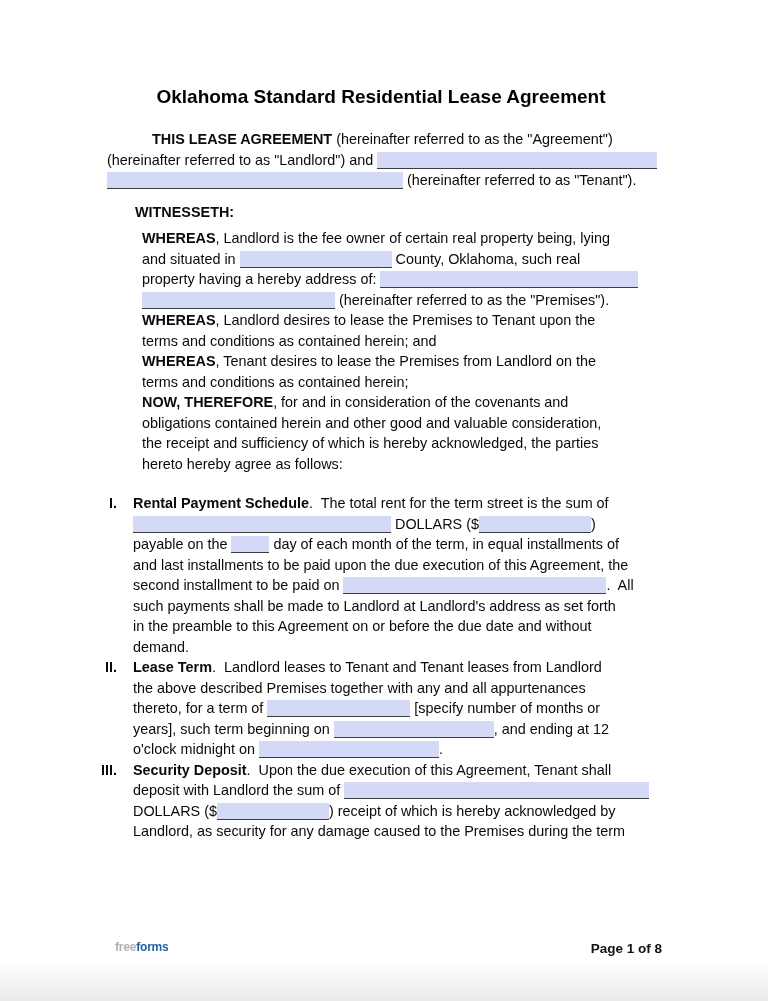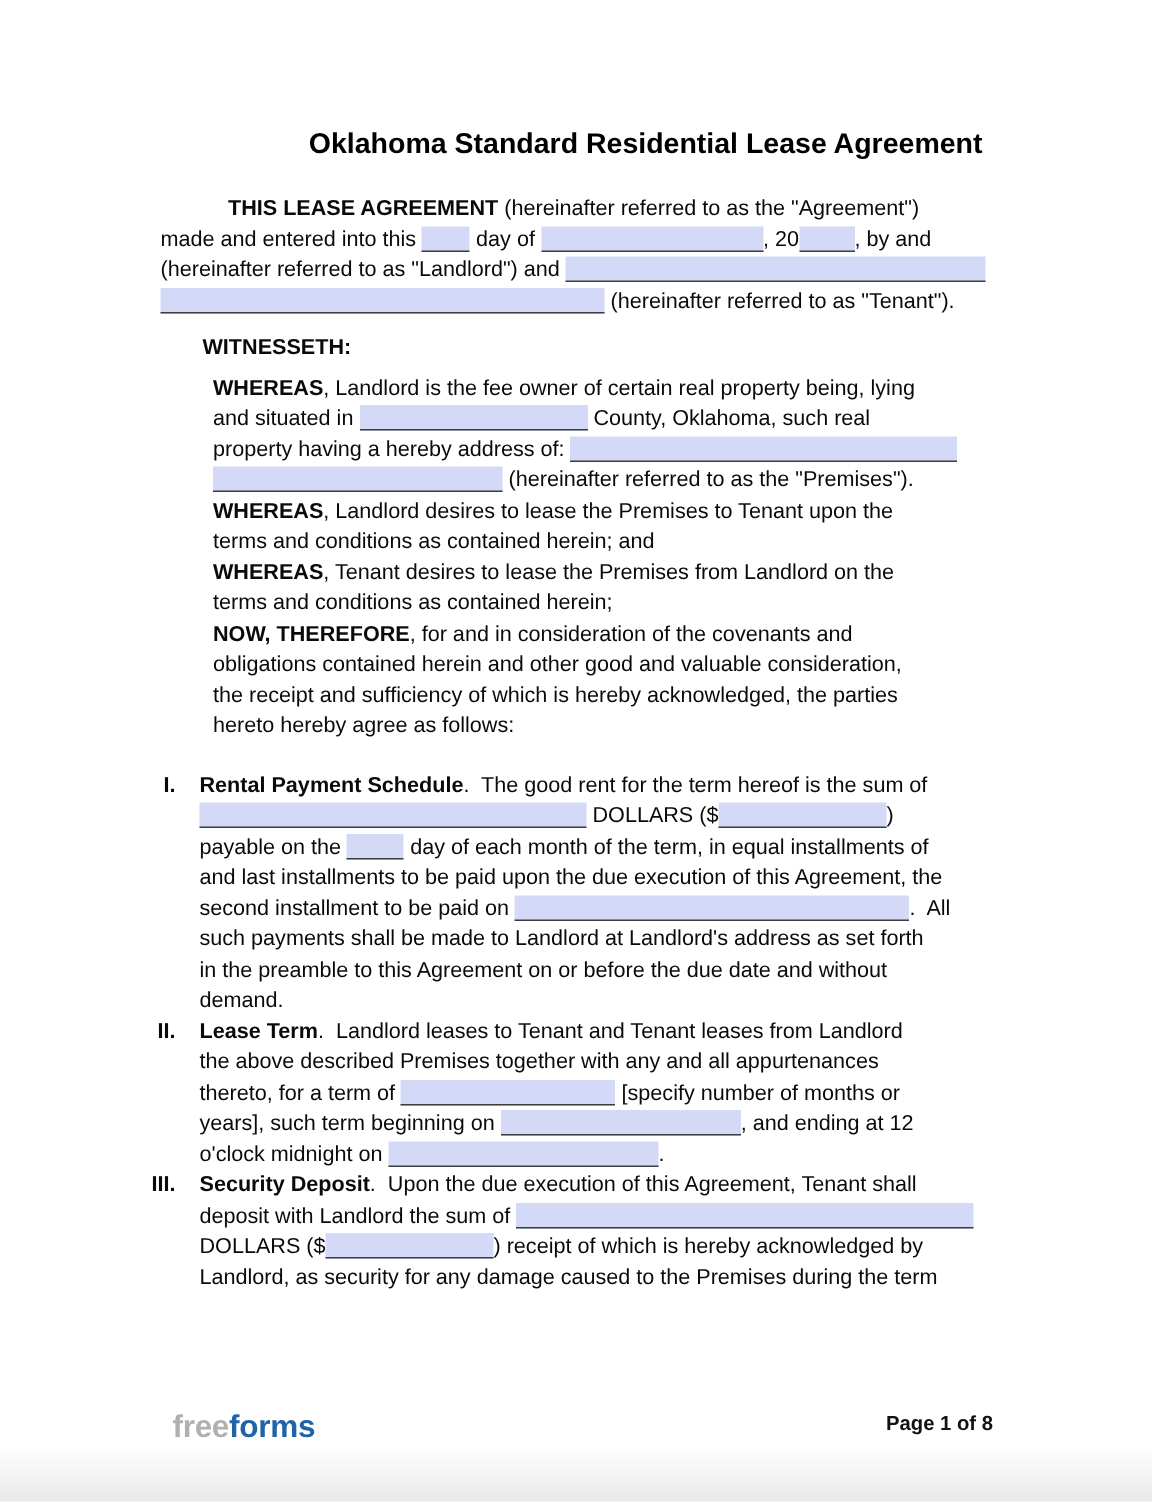--- a/index.html
+++ b/index.html
@@ -11,21 +11,21 @@
     position:relative;
     overflow:hidden;
   }
   .page { position:absolute; inset:0; background:#ffffff; }
 
   .doc {
     position:absolute; left:107px; top:86px; width:548px;
     font-size:14.4px; line-height:20.5px;
   }
   .title {
-    font-size:19px; font-weight:bold; text-align:right;
+    font-size:19px; font-weight:bold; text-align:center;
     line-height:22px; color:#000;
   }
   .line { white-space:pre; }
   .bold { font-weight:bold; }
 
   .intro { margin-top:21px; }
   .heading-block { margin-top:11px; margin-bottom:6px;margin-left:28px; }
   .whereas { margin-left:35px; width:503px; }
 
   .section { display:flex; margin-left:-12px; }
@@ -37,21 +37,21 @@
   .blank {
     display:inline-block;
     height:16px;
     vertical-align:-4px;
     background:#d3d9f6;
     border-bottom:1.5px solid #3d3d3d;
   }
 
   .footer-logo {
     position:absolute; left:115px; top:940px;
-    font-size:21px; font-weight:bold; letter-spacing:-0.2px;
+    font-size:12px; font-weight:bold; letter-spacing:-0.2px;
   }
   .logo-free  { color:#b0b0b0; }
   .logo-forms { color:#2163a8; }
   .page-num {
     position:absolute; top:941px; right:106px;
     font-size:13.5px; color:#111;font-weight:bold;
   }
   .bottom-shade {
     position:absolute; left:0; bottom:0; width:768px; height:38px;
     background:linear-gradient(to bottom, rgba(0,0,0,0), rgba(0,0,0,0.085));
@@ -61,21 +61,20 @@
 </head>
 <body>
 
 <div class="page">
 
   <div class="doc">
     <div class="title">Oklahoma Standard Residential Lease Agreement</div>
     <div id="doc-blocks">
         <div class="intro">
           <div class="line"><span class="gap" style="width: 45px;"></span><span class="bold">THIS LEASE AGREEMENT</span><span> (hereinafter referred to as the "Agreement")</span></div>
-          <div class="line"><span>made and entered into this </span><span class="blank" style="width: 32px;"></span><span> day of </span><span class="blank" style="width: 148px;"></span><span>, 20</span><span class="blank" style="width: 37px;"></span><span>, by and</span></div>
           <div class="line"><span>(hereinafter referred to as "Landlord") and </span><span class="blank" style="width: 280px;"></span></div>
           <div class="line"><span class="blank" style="width: 296px;"></span><span> (hereinafter referred to as "Tenant").</span></div>
         </div>
         <div class="heading-block">
           <div class="line"><span class="bold">WITNESSETH:</span></div>
         </div>
         <div class="whereas">
           <div class="line"><span class="bold">WHEREAS</span><span>, Landlord is the fee owner of certain real property being, lying</span></div>
           <div class="line"><span>and situated in </span><span class="blank" style="width: 152px;"></span><span> County, Oklahoma, such real</span></div>
           <div class="line"><span>property having a hereby address of: </span><span class="blank" style="width: 258px;"></span></div>
@@ -85,21 +84,21 @@
           <div class="line"><span class="bold">WHEREAS</span><span>, Tenant desires to lease the Premises from Landlord on the</span></div>
           <div class="line"><span>terms and conditions as contained herein;</span></div>
           <div class="line"><span class="bold">NOW, THEREFORE</span><span>, for and in consideration of the covenants and</span></div>
           <div class="line"><span>obligations contained herein and other good and valuable consideration,</span></div>
           <div class="line"><span>the receipt and sufficiency of which is hereby acknowledged, the parties</span></div>
           <div class="line"><span>hereto hereby agree as follows:</span></div>
         </div>
         <div class="section">
           <div class="num">I.</div>
           <div class="secbody">
-            <div class="line"><span class="bold">Rental Payment Schedule</span><span>.  The good rent for the term hereof is the sum of</span></div>
+            <div class="line"><span class="bold">Rental Payment Schedule</span><span>.  The total rent for the term street is the sum of</span></div>
             <div class="line"><span class="blank" style="width: 258px;"></span><span> DOLLARS ($</span><span class="blank" style="width: 112px;"></span><span>)</span></div>
             <div class="line"><span>payable on the </span><span class="blank" style="width: 38px;"></span><span> day of each month of the term, in equal installments of</span></div>
             <div class="line"><span>and last installments to be paid upon the due execution of this Agreement, the</span></div>
             <div class="line"><span>second installment to be paid on </span><span class="blank" style="width: 263px;"></span><span>.  All</span></div>
             <div class="line"><span>such payments shall be made to Landlord at Landlord's address as set forth</span></div>
             <div class="line"><span>in the preamble to this Agreement on or before the due date and without</span></div>
             <div class="line"><span>demand.</span></div>
           </div>
         </div>
         <div class="section">

